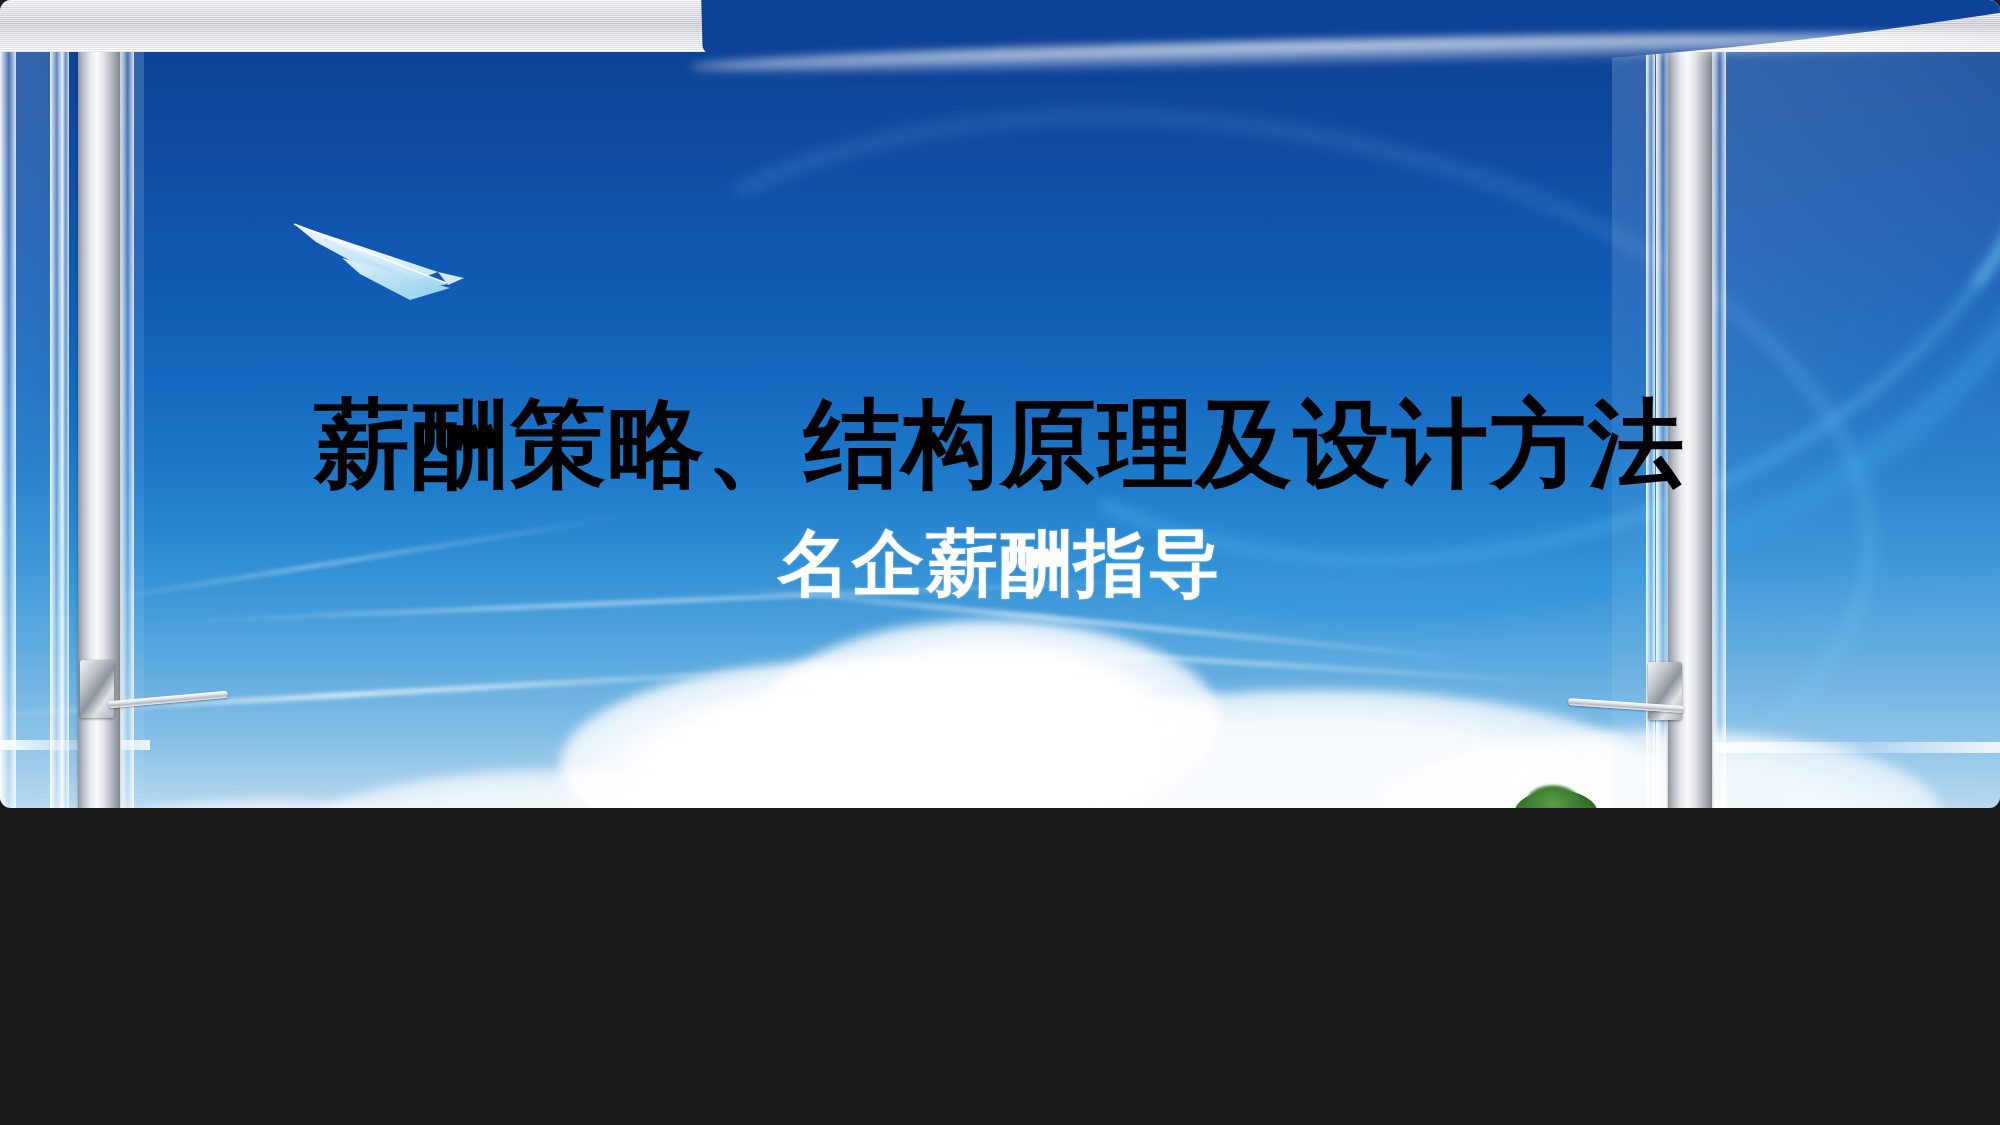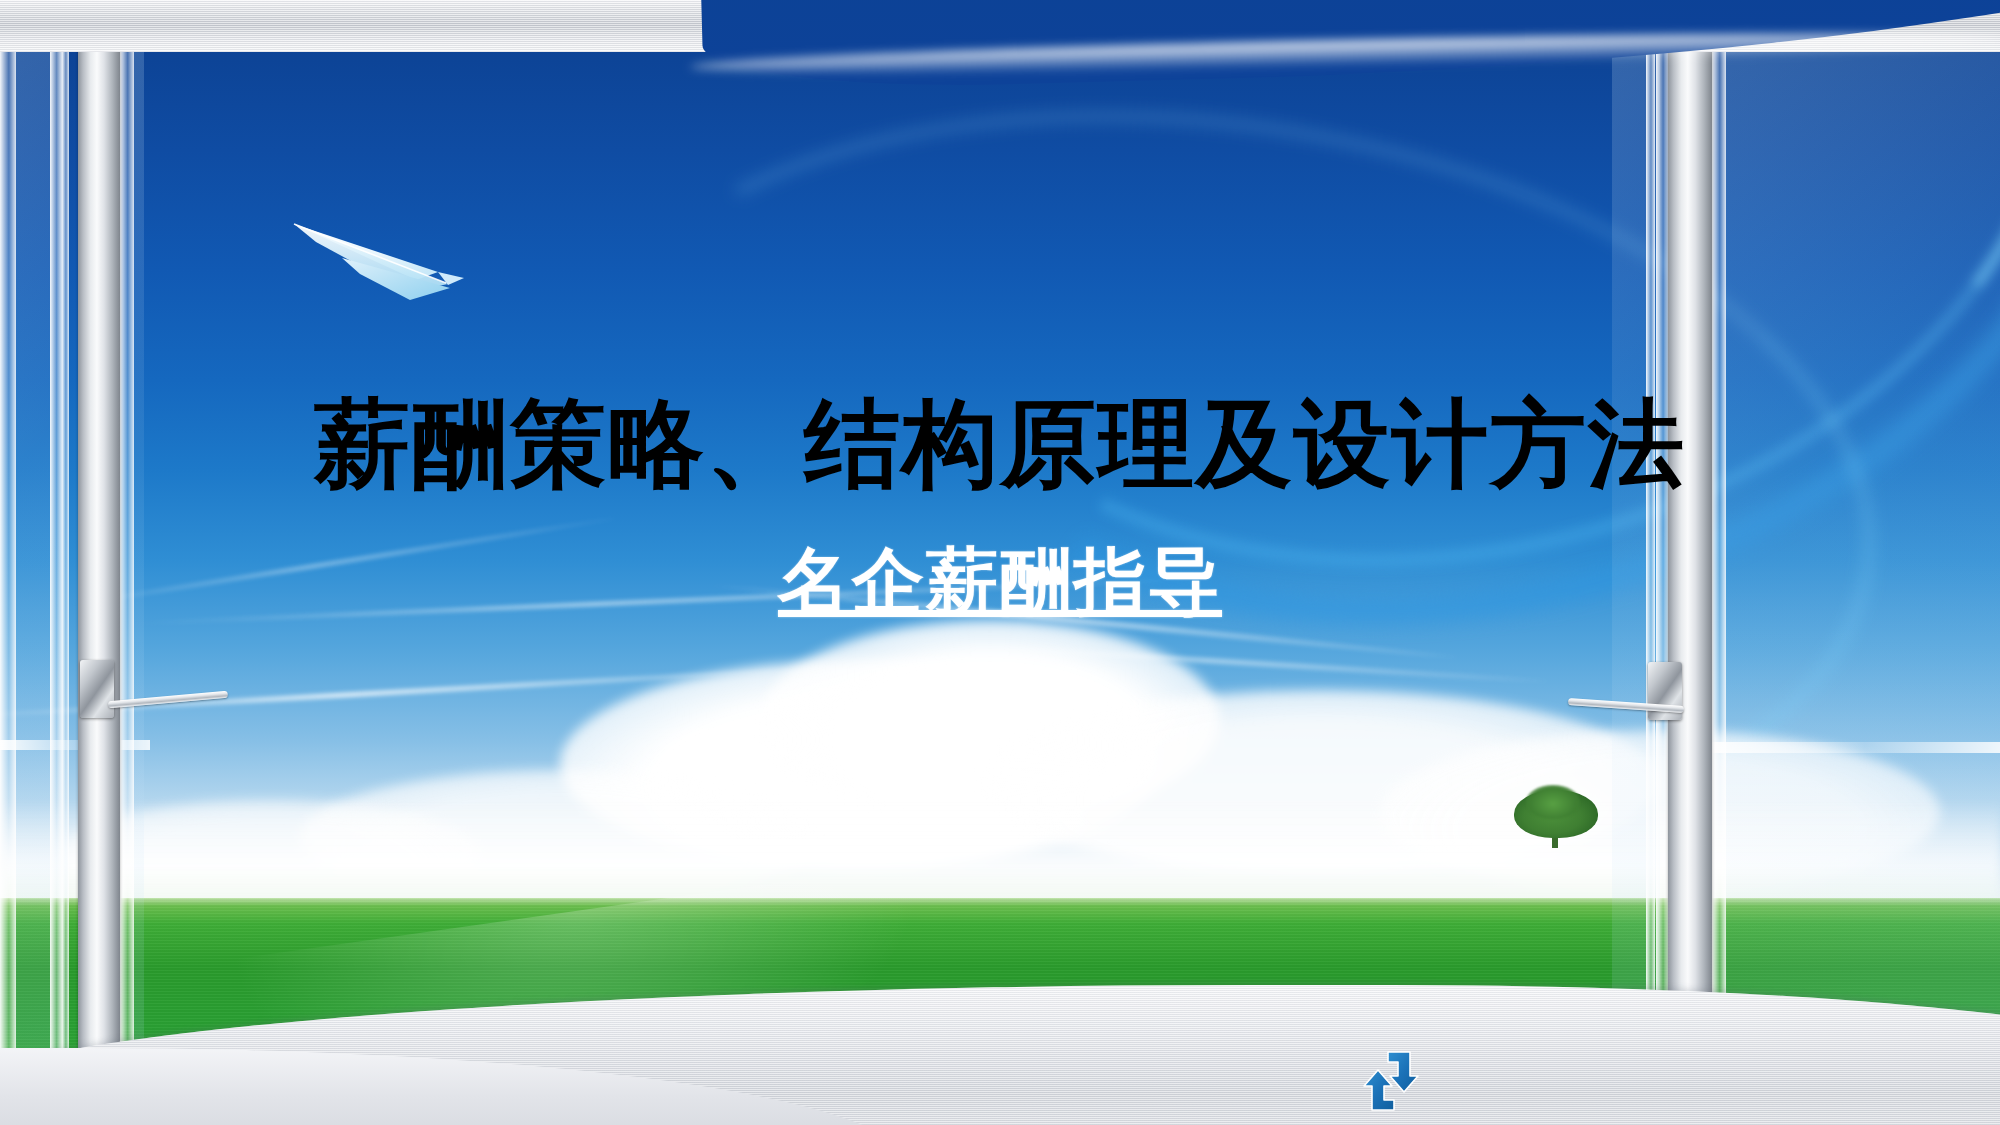--- a/index.html
+++ b/index.html
@@ -4,24 +4,25 @@
 <title>薪酬策略、结构原理及设计方法</title>
 <style>
   html, body {
     margin: 0;
     padding: 0;
     background: #1a1a1a;
   }
   #slide {
     position: relative;
     width: 2000px;
-    height: 1125px;
+    height: 808px;
     overflow: hidden;
     font-family: "Liberation Sans", "DejaVu Sans", sans-serif;
     background: #0b3c8c;
+    border-radius: 11px;
   }
 
   
   .sky {
     position: absolute;
     left: 0; top: 0;
     width: 2000px; height: 905px;
     background:
       linear-gradient(to bottom,
         #0a3d8f   0px,
@@ -267,29 +268,28 @@
   }
   .maintitle {
     font-size: 96px;
     font-weight: bold;
     color: #000000;
     letter-spacing: 2px;
     line-height: 1.12;
     white-space: nowrap;
   }
   .subtitle {
-    margin-top: 44px;
+    margin-top: 26px;
     font-size: 72px;
     font-weight: bold;
     color: #ffffff;
     letter-spacing: 2px;
     line-height: 1.1;
     white-space: nowrap;
     text-shadow: 0 0 2px rgba(255,255,255,.5);
-    text-decoration: underline;
   }
 
   
   .logo {
     position: absolute;
     left: 1352px; top: 1046px;
     width: 78px; height: 70px;
     z-index: 60;
   }
 </style>

